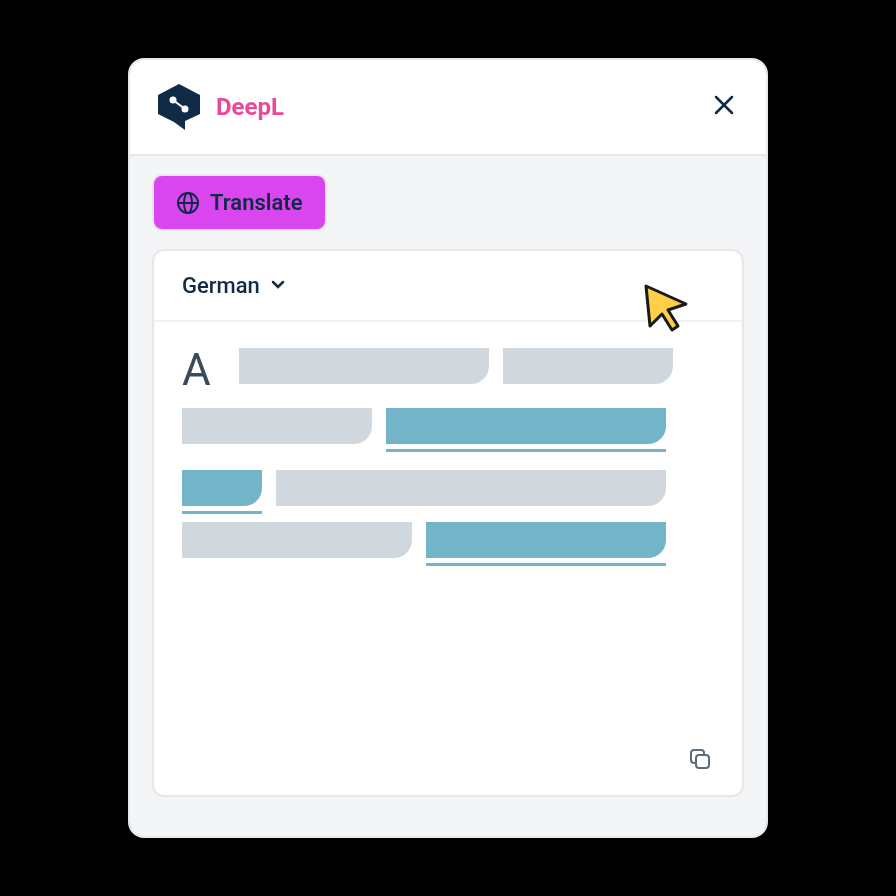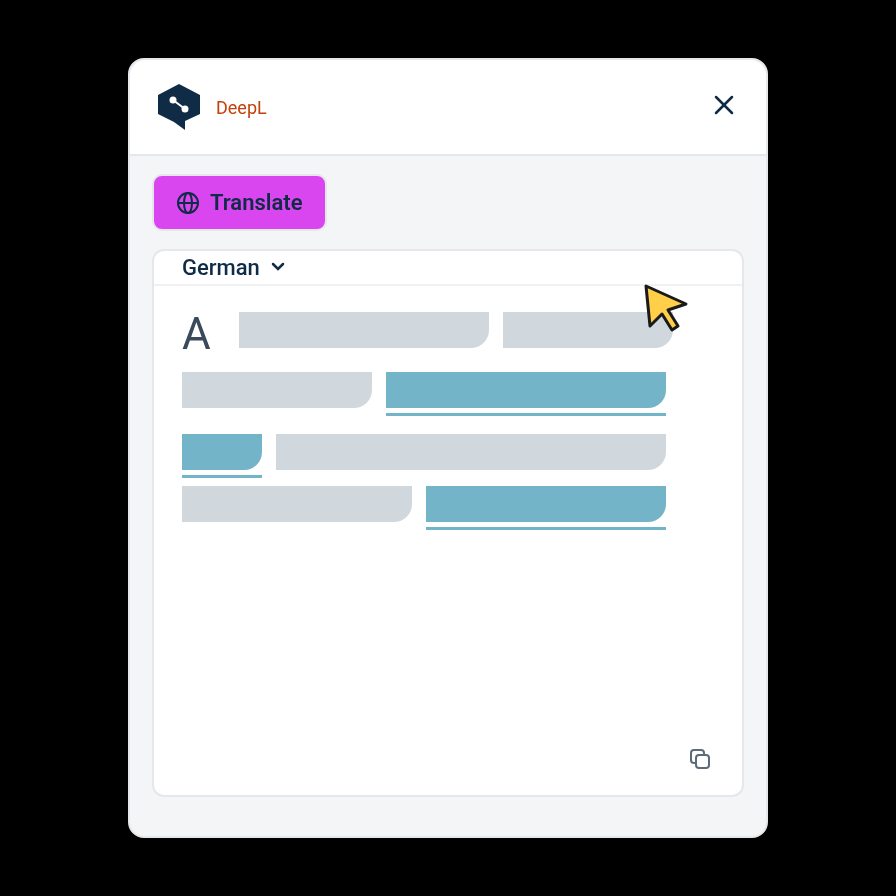--- a/index.html
+++ b/index.html
@@ -35,23 +35,23 @@
     .brand {
       display: flex;
       align-items: center;
       gap: 16px;
     }
     .logo {
       width: 42px;
       height: 46px;
     }
     .brand-name {
-      font-size: 18px;
-      font-weight: 400;
-      color: #c2410c;
+      font-size: 24px;
+      font-weight: 700;
+      color: #ec4899;
     }
     .close-btn {
       cursor: pointer;
       width: 28px;
       height: 28px;
       display: flex;
       align-items: center;
       justify-content: center;
     }
     .tabs {
@@ -86,21 +86,21 @@
     .content {
       margin: 0 22px 22px 22px;
       background: #fff;
       border: 2px solid #e5e7eb;
       border-radius: 12px;
       height: 548px;
       display: flex;
       flex-direction: column;
     }
     .lang-row {
-      padding: 4px 28px;
+      padding: 22px 28px;
       border-bottom: 2px solid #f0f1f3;
       display: flex;
       align-items: center;
       gap: 10px;
     }
     .lang-label {
       font-size: 22px;
       font-weight: 500;
       color: #0f2b46;
     }

